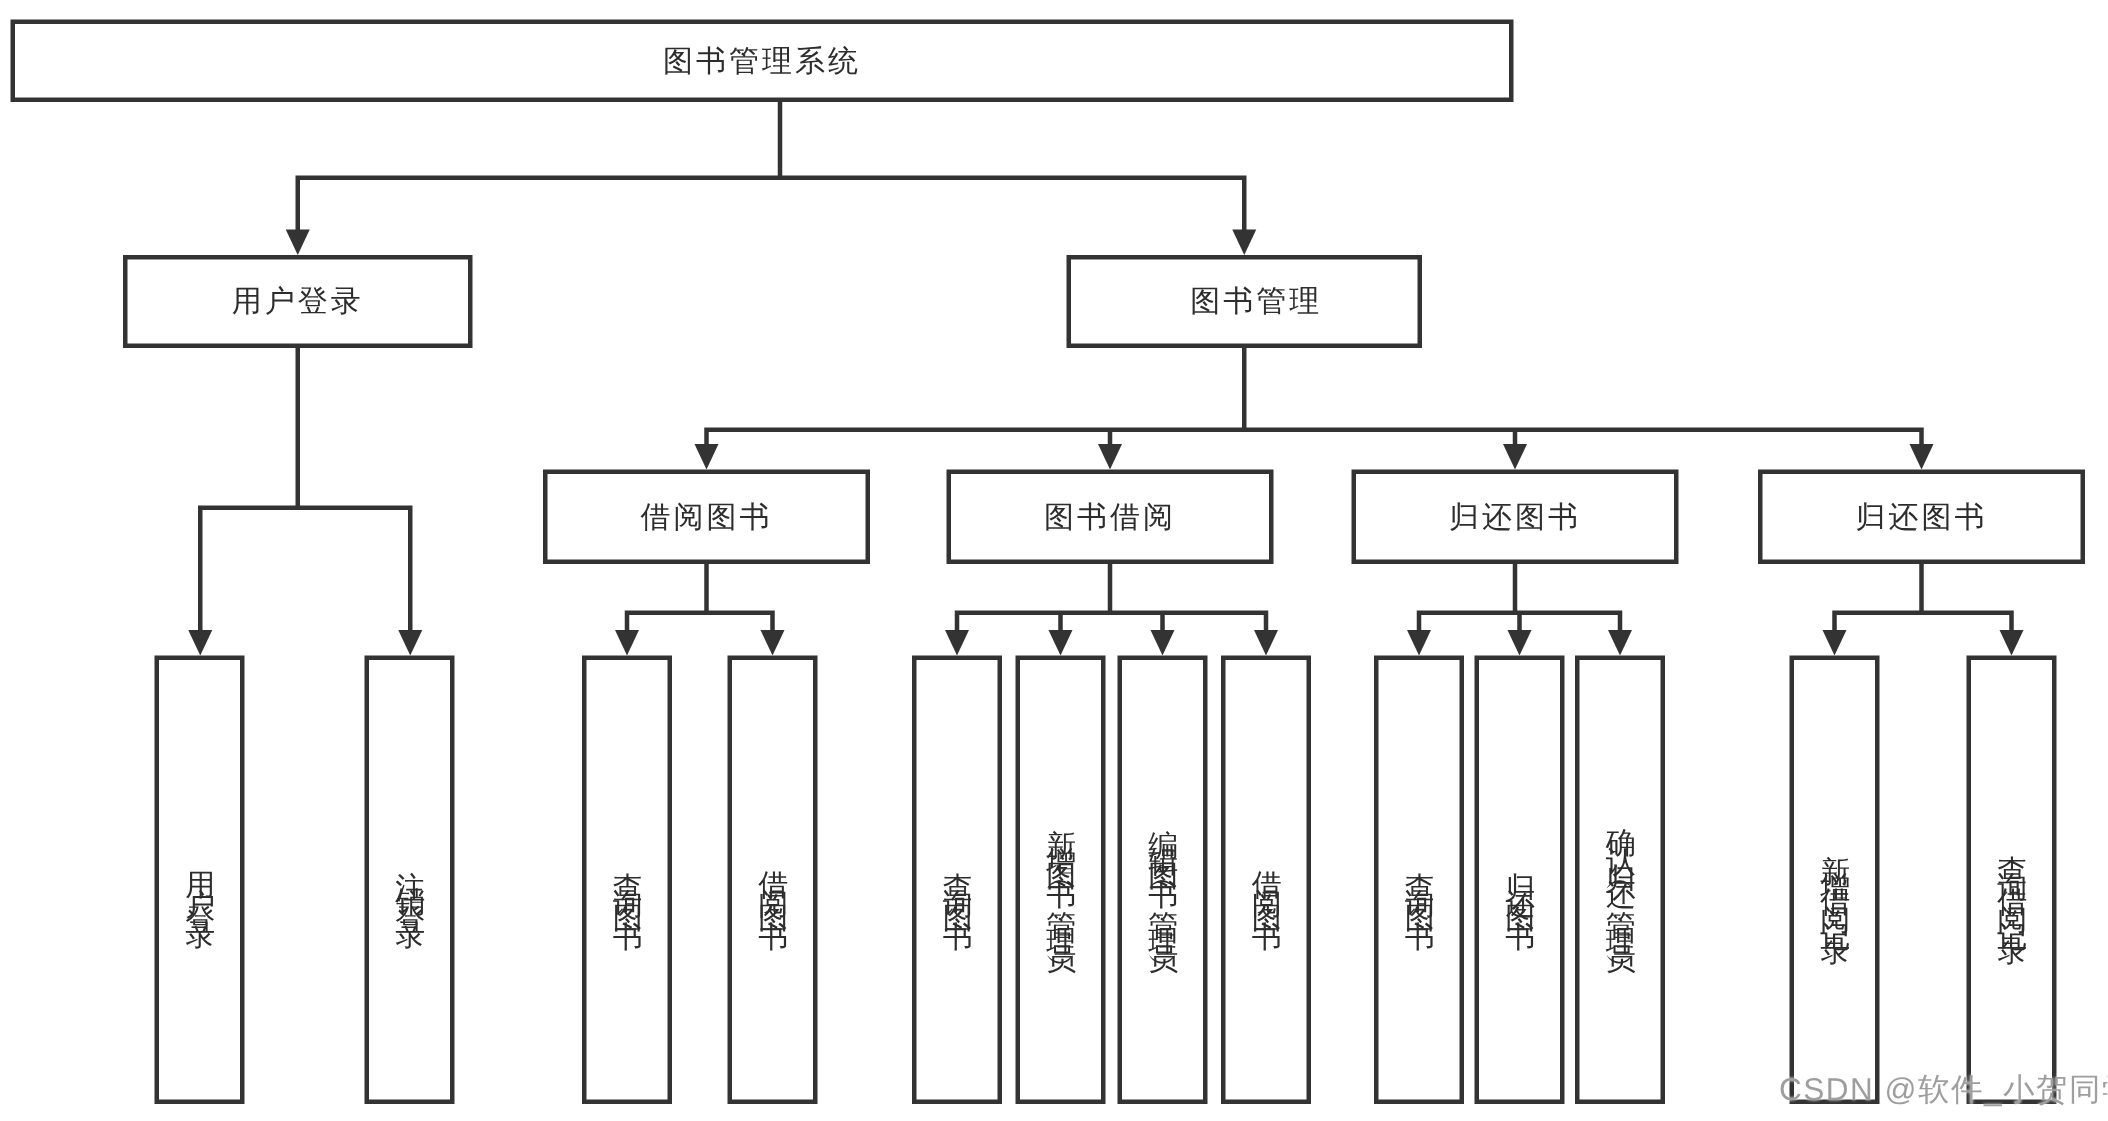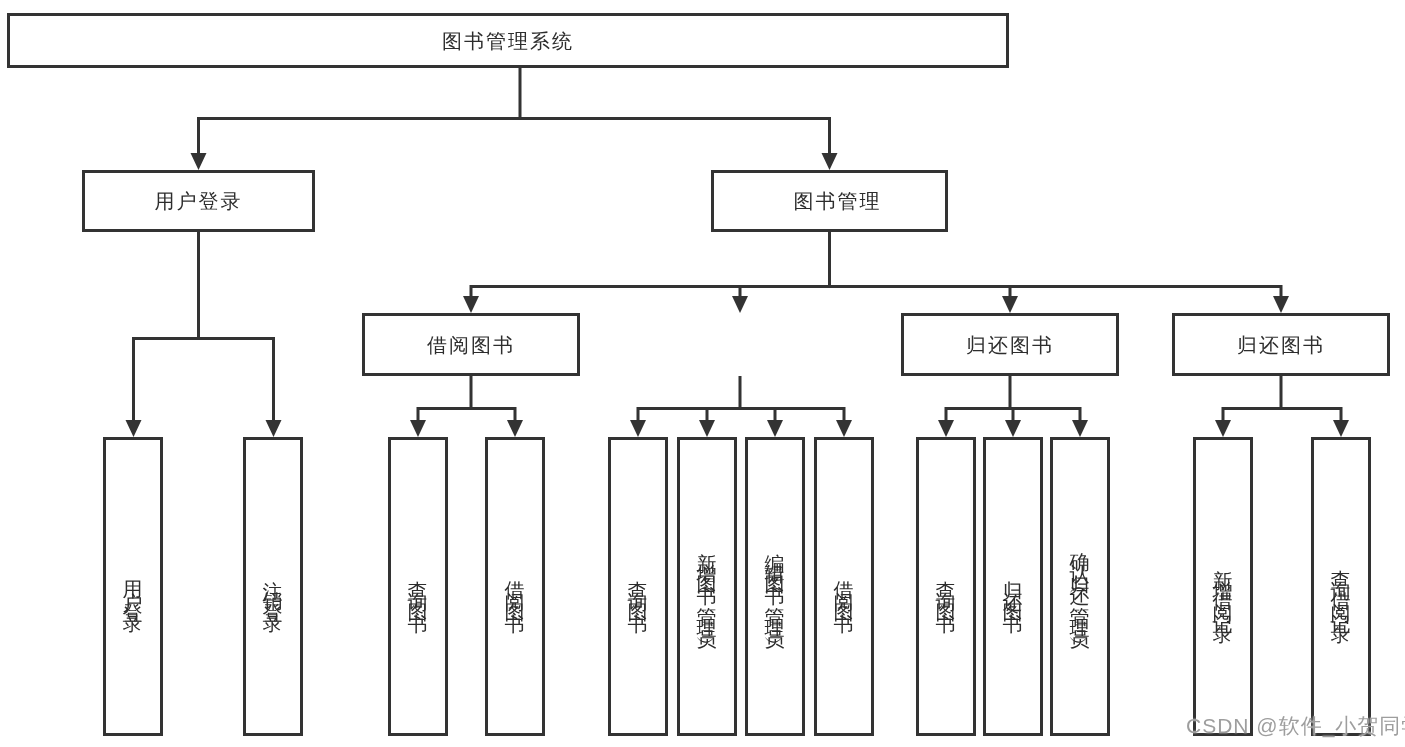--- a/index.html
+++ b/index.html
@@ -119,20 +119,23 @@
   <div class="node" style="left:82px;top:170px;width:233px;height:62px;">
     <span class="lbl">用户登录</span>
   </div>
   <div class="node" style="left:711px;top:170px;width:237px;height:62px;padding-left:16px;">
     <span class="lbl">图书管理</span>
   </div>
 
   <div class="node" style="left:362px;top:313px;width:218px;height:63px;">
     <span class="lbl">借阅图书</span>
   </div>
+  <div class="node" style="left:631px;top:313px;width:218px;height:63px;">
+    <span class="lbl">图书借阅</span>
+  </div>
   <div class="node" style="left:901px;top:313px;width:218px;height:63px;">
     <span class="lbl">归还图书</span>
   </div>
   <div class="node" style="left:1172px;top:313px;width:218px;height:63px;">
     <span class="lbl">归还图书</span>
   </div>
 
   <div class="node leaf" style="left:103px;top:437px;width:60px;height:299px;">
     <span class="lbl">用户登录</span>
   </div>

